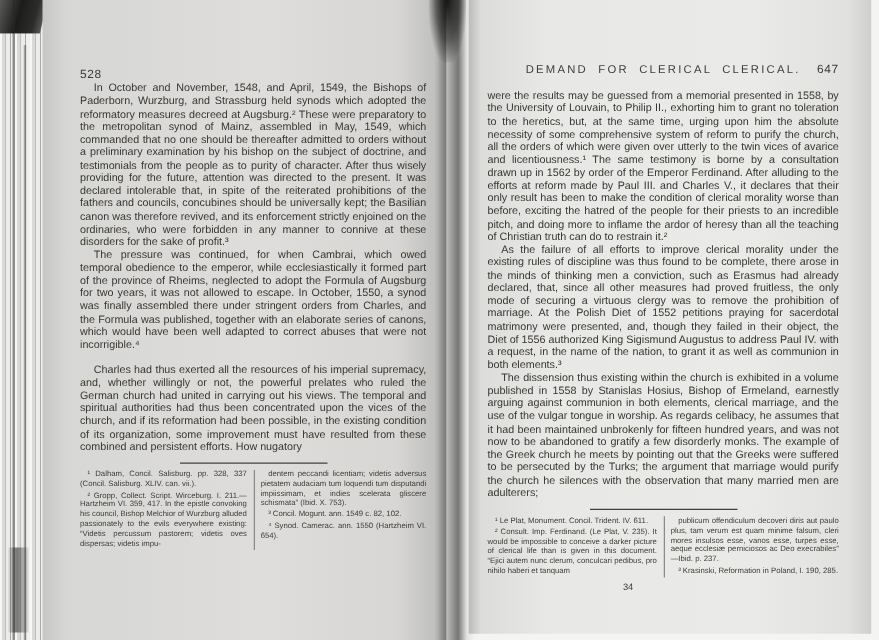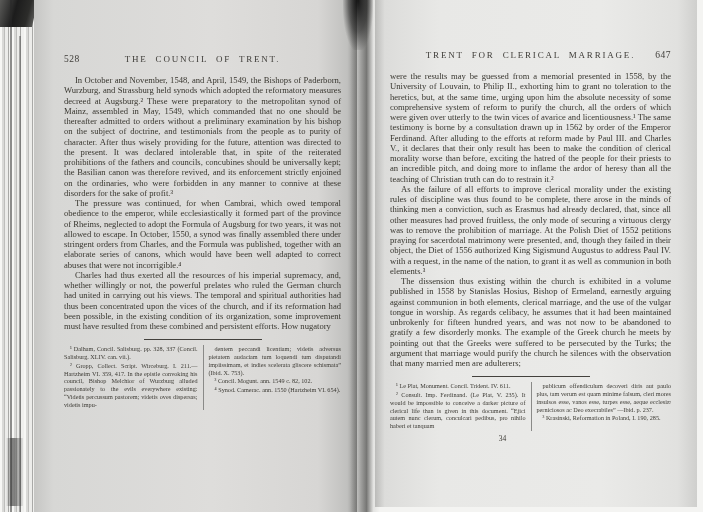--- a/index.html
+++ b/index.html
@@ -1,19 +1,19 @@
 <!DOCTYPE html>
 <html><head>
 <meta charset="utf-8">
 <style>
   html,body { margin:0; padding:0; background:#f4f4f2; }
   .scene {
     position:relative; width:703px; height:512px; overflow:hidden;
     background:#f4f4f2;
-    font-family:Liberation Serif, serif;
+    font-family:Liberation Sans, sans-serif;
   }
   
   .edges {
     position:absolute; left:0; top:0; width:34px; height:512px;
     background:repeating-linear-gradient(90deg,
       #f7f7f5 0px 2px, #d9d9d7 2px 4px, #bdbdbb 4px 5px,
       #ececea 5px 8px, #a9a9a7 8px 9px, #f0f0ee 9px 12px);
   }
   .edges-top-cap {
     position:absolute; left:0; top:0; width:38px; height:27px;
@@ -47,21 +47,21 @@
   .page-inner-right { position:relative; padding:50px 26px 0 15px; }
   .page-head {
     position:relative; font-size:9px; letter-spacing:1.8px; word-spacing:4px;
     text-align:center; color:#3e3c38; margin-bottom:11px; white-space:nowrap;
   }
   .page-num { position:absolute; top:0; letter-spacing:.5px; font-size:9.5px; }
   .num-left  { left:0; }
   .num-right { right:0; }
   .body p { margin:0; font-size:8.6px; line-height:10.25px; text-align:justify; color:#38362f; }
   .body p.indent { text-indent:11px; }
-  .body p.space-before { margin-top:0; }
+  .body p.space-before { margin-top:10px; }
   .fn-rule { width:118px; height:1px; background:#43413d; margin:8px auto 5px auto; }
   .footnotes { display:flex; font-size:6.2px; line-height:7.8px; text-align:justify; color:#3c3a34; }
   .fn-col { width:50%; box-sizing:border-box; padding-right:5px; }
   .fn-col + .fn-col { border-left:1px solid #8a8a88; padding-left:5px; padding-right:0; }
   .fn-col p { margin:0 0 1px 0; text-indent:6px; }
   .sig { text-align:center; font-size:7.5px; margin-top:3px; transform:translateX(-28px); color:#3c3a34; }
 </style>
 </head>
 <body>
 
@@ -70,21 +70,20 @@
   <div class="edges"></div>
   <div class="edges-top-cap"></div>
   <div class="edges-line1"></div>
   <div class="edges-line2"></div>
   <div class="edges-bottom"></div>
 
   <div class="page page-left">
     <div class="page-inner-left">
       <div class="page-head">
         <span class="page-num num-left">528</span>
-        <span>THE COUNCIL OF TRENT.</span>
       </div>
       <div class="body">
         <p class="indent">In October and November, 1548, and April, 1549, the Bishops of Paderborn, Wurzburg, and Strassburg held synods which adopted the reformatory measures decreed at Augsburg.² These were preparatory to the metropolitan synod of Mainz, assembled in May, 1549, which commanded that no one should be thereafter admitted to orders without a preliminary examination by his bishop on the subject of doctrine, and testimonials from the people as to purity of character.  After thus wisely providing for the future, attention was directed to the present.  It was declared intolerable that, in spite of the reiterated prohibitions of the fathers and councils, concubines should be universally kept; the Basilian canon was therefore revived, and its enforcement strictly enjoined on the ordinaries, who were forbidden in any manner to connive at these disorders for the sake of profit.³</p>
         <p class="indent">The pressure was continued, for when Cambrai, which owed temporal obedience to the emperor, while ecclesiastically it formed part of the province of Rheims, neglected to adopt the Formula of Augsburg for two years, it was not allowed to escape.  In October, 1550, a synod was finally assembled there under stringent orders from Charles, and the Formula was published, together with an elaborate series of canons, which would have been well adapted to correct abuses that were not incorrigible.⁴</p>
         <p class="indent space-before">Charles had thus exerted all the resources of his imperial supremacy, and, whether willingly or not, the powerful prelates who ruled the German church had united in carrying out his views.  The temporal and spiritual authorities had thus been concentrated upon the vices of the church, and if its reformation had been possible, in the existing condition of its organization, some improvement must have resulted from these combined and persistent efforts.  How nugatory</p>
       </div>
       <div class="fn-rule"></div>
       <div class="footnotes">
         <div class="fn-col">
           <p>¹ Dalham, Concil. Salisburg. pp. 328, 337 (Concil. Salisburg. XLIV. can. vii.).</p>
@@ -98,21 +97,21 @@
       </div>
     </div>
   </div>
 
   <div class="gutter"></div>
   <div class="gutter-top"></div>
 
   <div class="page page-right">
     <div class="page-inner-right">
       <div class="page-head">
-        <span>TRENT FOR CLERICAL MARRIAGE.</span>
+        <span>DEMAND FOR CLERICAL CLERICAL.</span>
         <span class="page-num num-right">647</span>
       </div>
       <div class="body">
         <p>were the results may be guessed from a memorial presented in 1558, by the University of Louvain, to Philip II., exhorting him to grant no toleration to the heretics, but, at the same time, urging upon him the absolute necessity of some comprehensive system of reform to purify the church, all the orders of which were given over utterly to the twin vices of avarice and licentiousness.¹  The same testimony is borne by a consultation drawn up in 1562 by order of the Emperor Ferdinand.  After alluding to the efforts at reform made by Paul III. and Charles V., it declares that their only result has been to make the condition of clerical morality worse than before, exciting the hatred of the people for their priests to an incredible pitch, and doing more to inflame the ardor of heresy than all the teaching of Christian truth can do to restrain it.²</p>
         <p class="indent">As the failure of all efforts to improve clerical morality under the existing rules of discipline was thus found to be complete, there arose in the minds of thinking men a conviction, such as Erasmus had already declared, that, since all other measures had proved fruitless, the only mode of securing a virtuous clergy was to remove the prohibition of marriage.  At the Polish Diet of 1552 petitions praying for sacerdotal matrimony were presented, and, though they failed in their object, the Diet of 1556 authorized King Sigismund Augustus to address Paul IV. with a request, in the name of the nation, to grant it as well as communion in both elements.³</p>
         <p class="indent">The dissension thus existing within the church is exhibited in a volume published in 1558 by Stanislas Hosius, Bishop of Ermeland, earnestly arguing against communion in both elements, clerical marriage, and the use of the vulgar tongue in worship.  As regards celibacy, he assumes that it had been maintained unbrokenly for fifteen hundred years, and was not now to be abandoned to gratify a few disorderly monks.  The example of the Greek church he meets by pointing out that the Greeks were suffered to be persecuted by the Turks; the argument that marriage would purify the church he silences with the observation that many married men are adulterers;</p>
       </div>
       <div class="fn-rule"></div>
       <div class="footnotes">
         <div class="fn-col">

